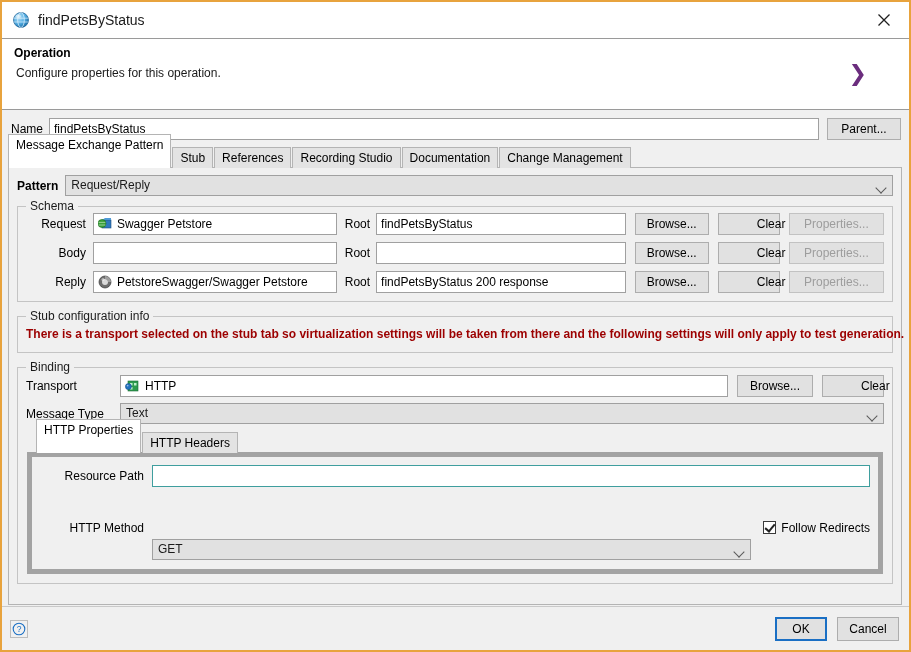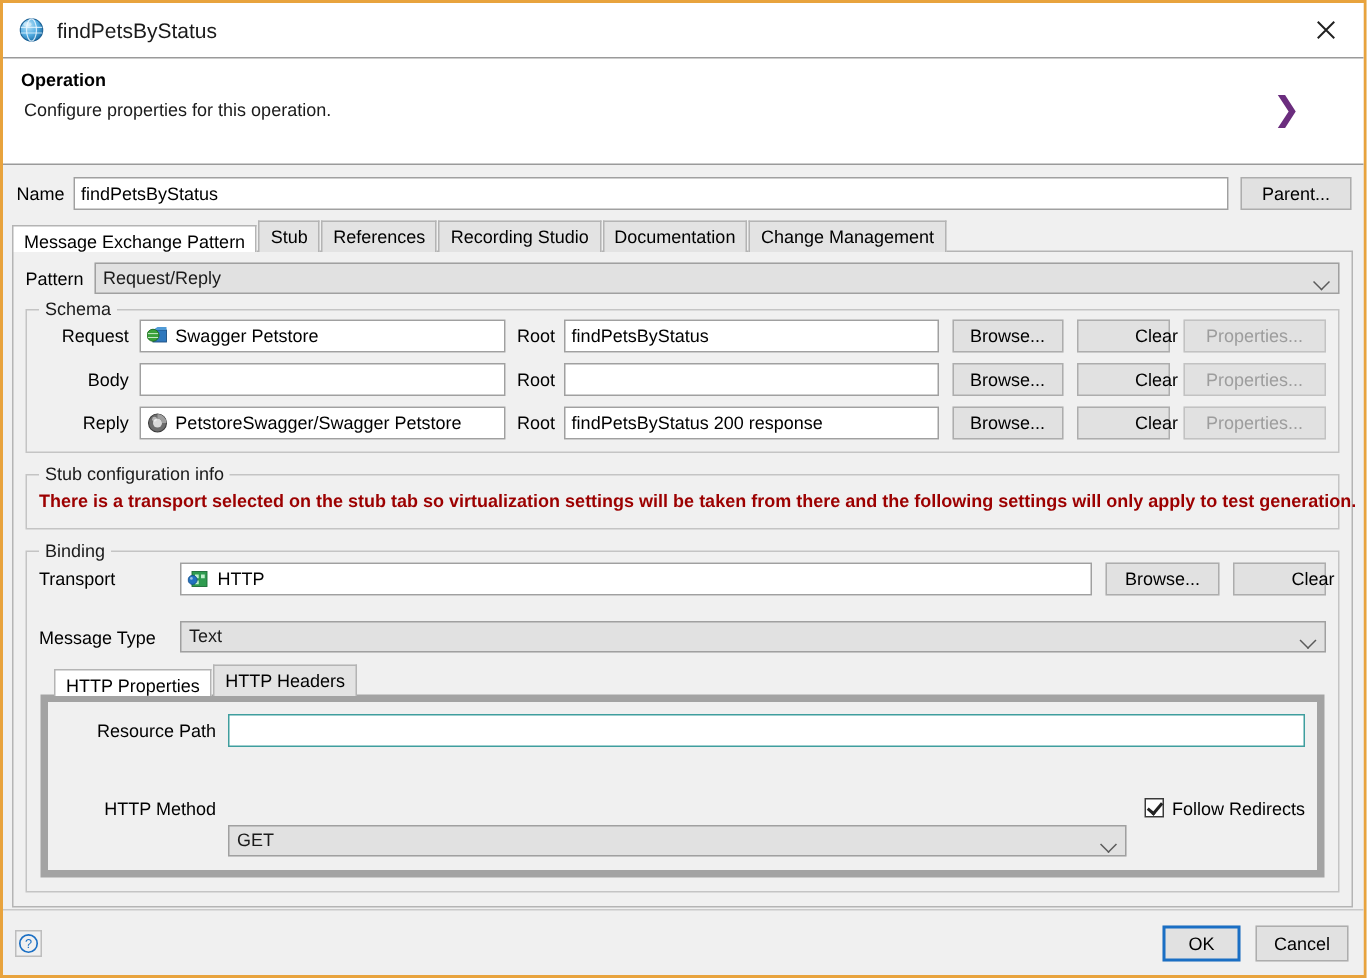--- a/index.html
+++ b/index.html
@@ -161,41 +161,41 @@
     font-size: 12px;
     padding: 2px 7px 3px 7px;
     margin-right: 1px;
     height: 21px;
     line-height: 16px;
     white-space: nowrap;
     cursor: default;
   }
   .tab.active {
     background: #ffffff;
-    height: 18px;
+    height: 34px;
     border-color: #b4b4b4;
     position: relative;
     z-index: 3;
   }
 
   .tabpanel {
     flex: 1 1 auto;
     box-sizing: border-box;
     border: 1px solid #b4b4b4;
     background: #f0f0f0;
     margin: 0 7px 0 6px;
     padding: 7px 8px 4px 8px;
     position: relative;
     top: -1px;
   }
 
   
   .row { display: flex; align-items: center; }
   .pattern-row { margin-bottom: 5px; }
-  .lbl { font-size: 12px; white-space: nowrap; }
+  .lbl { font-size: 12px; white-space: nowrap; font-weight: bold; }
 
   .combo {
     box-sizing: border-box;
     border: 1px solid #a0a0a0;
     background: #e1e1e1;
     height: 21px;
     line-height: 19px;
     font-size: 12px;
     padding: 0 18px 0 5px;
     position: relative;
@@ -267,21 +267,21 @@
   .stub-group { margin-top: 14px; padding: 10px 8px 11px 8px; }
   .stub-warning {
     color: #9c0000;
     font-weight: bold;
     font-size: 12px;
     white-space: nowrap;
   }
 
   
   .binding-group { margin-top: 14px; padding: 7px 8px 8px 8px; }
-  .bind-row { display: flex; align-items: center; margin-bottom: 17px; }
+  .bind-row { display: flex; align-items: center; margin-bottom: 6px; }
   .bind-label { width: 94px; font-size: 12px; white-space: nowrap; }
   .transport-field {
     flex: 1 1 auto;
     display: flex;
     align-items: center;
     box-sizing: border-box;
     border: 1px solid #a0a0a0;
     background: #ffffff;
     height: 22px;
     padding: 0 4px;

